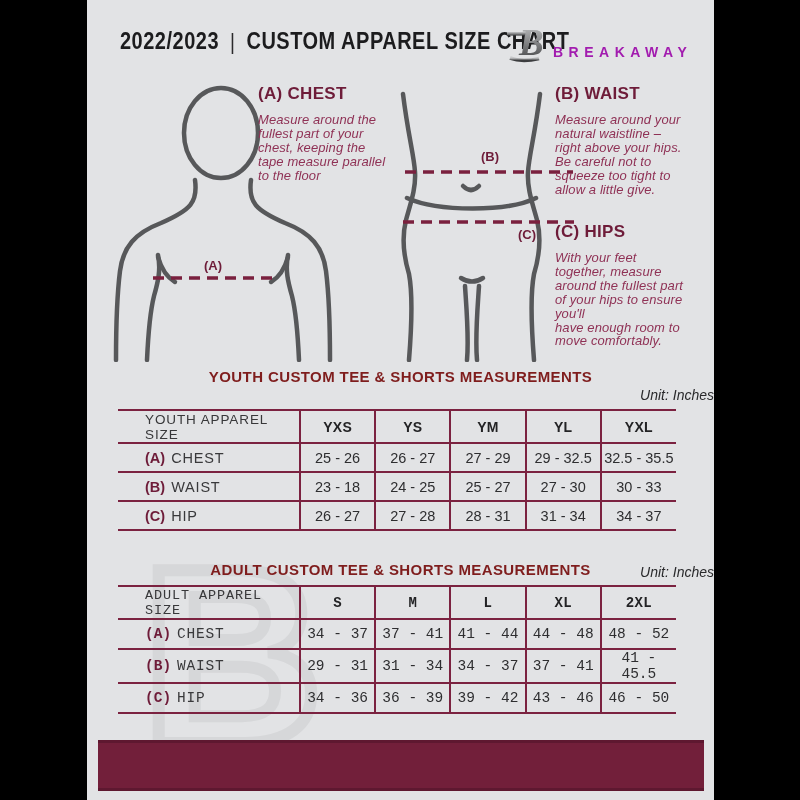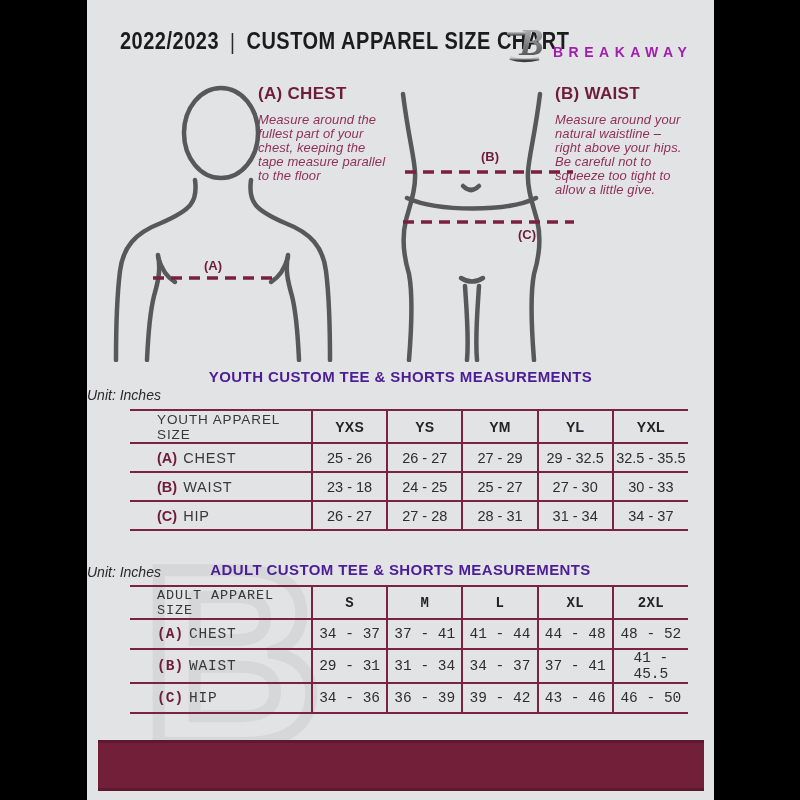--- a/index.html
+++ b/index.html
@@ -42,31 +42,31 @@
   .guide-waist { left:468px; top:84px; width:158px; }
   .guide-hips  { left:468px; top:222px; width:158px; }
   .guide h3 { font-size:17px; font-weight:700; color:#6E1C39; letter-spacing:.3px; }
   .guide p  {
     margin-top:9px; font-size:13px; font-style:italic; color:#8F3155;
     line-height:1.07; white-space:pre-line; letter-spacing:.1px;
   }
   
   .section-title {
     position:absolute; left:0; width:627px; text-align:center; z-index:1;
-    font-size:15px; font-weight:700; color:#4c1d95; letter-spacing:.4px;
+    font-size:15px; font-weight:700; color:#7f1d1d; letter-spacing:.4px;
   }
   .section-unit {
-    position:absolute; left:0; width:627px; text-align:left; z-index:1;
-    font-size:14px; font-style:italic; color:#2A2A2C;
+    position:absolute; left:0; width:627px; text-align:right; z-index:1;
+    font-size:14px; font-style:italic; color:#2A2A2C;padding-left:6px;
   }
   .t-youth-title { top:368px; } .t-youth-unit { top:387px; }
   .t-adult-title { top:561px; } .t-adult-unit { top:564px; }
   
   table.tbl {
-    position:absolute; left:43px; z-index:1; width:558px;
+    position:absolute; left:31px; z-index:1; width:558px;
     border-collapse:collapse; table-layout:fixed;
     border-bottom:2px solid #7B2240;
   }
   .tbl-youth { top:409px; } .tbl-adult { top:585px;font-family:Liberation Mono, monospace; }
   table.tbl tr { border-top:2px solid #7B2240; }
   table.tbl thead tr { height:33px; }
   .tbl-youth tbody tr { height:29px; }
   .tbl-adult tbody tr { height:30px; }
   table.tbl th + th, table.tbl td + td { border-left:2px solid #7B2240; }
   th.label-h {
@@ -150,20 +150,30 @@
   </div>
   <div class="guide guide-waist">
     <h3>(B) WAIST</h3>
     <p>Measure around your
 natural waistline –
 right above your hips.
 Be careful not to
 squeeze too tight to
 allow a little give.</p>
   </div>
+  <div class="guide guide-hips">
+    <h3>(C) HIPS</h3>
+    <p>With your feet
+together, measure
+around the fullest part
+of your hips to ensure
+you'll
+have enough room to
+move comfortably.</p>
+  </div>
 
   <div class="section-title t-youth-title">YOUTH CUSTOM TEE &amp; SHORTS MEASUREMENTS</div>
   <div class="section-unit t-youth-unit">Unit: Inches</div>
   <table class="tbl tbl-youth">
       <thead>
         <tr>
           <th class="label-h">YOUTH APPAREL SIZE</th>
           <th class="size-h">YXS</th>
           <th class="size-h">YS</th>
           <th class="size-h">YM</th>

